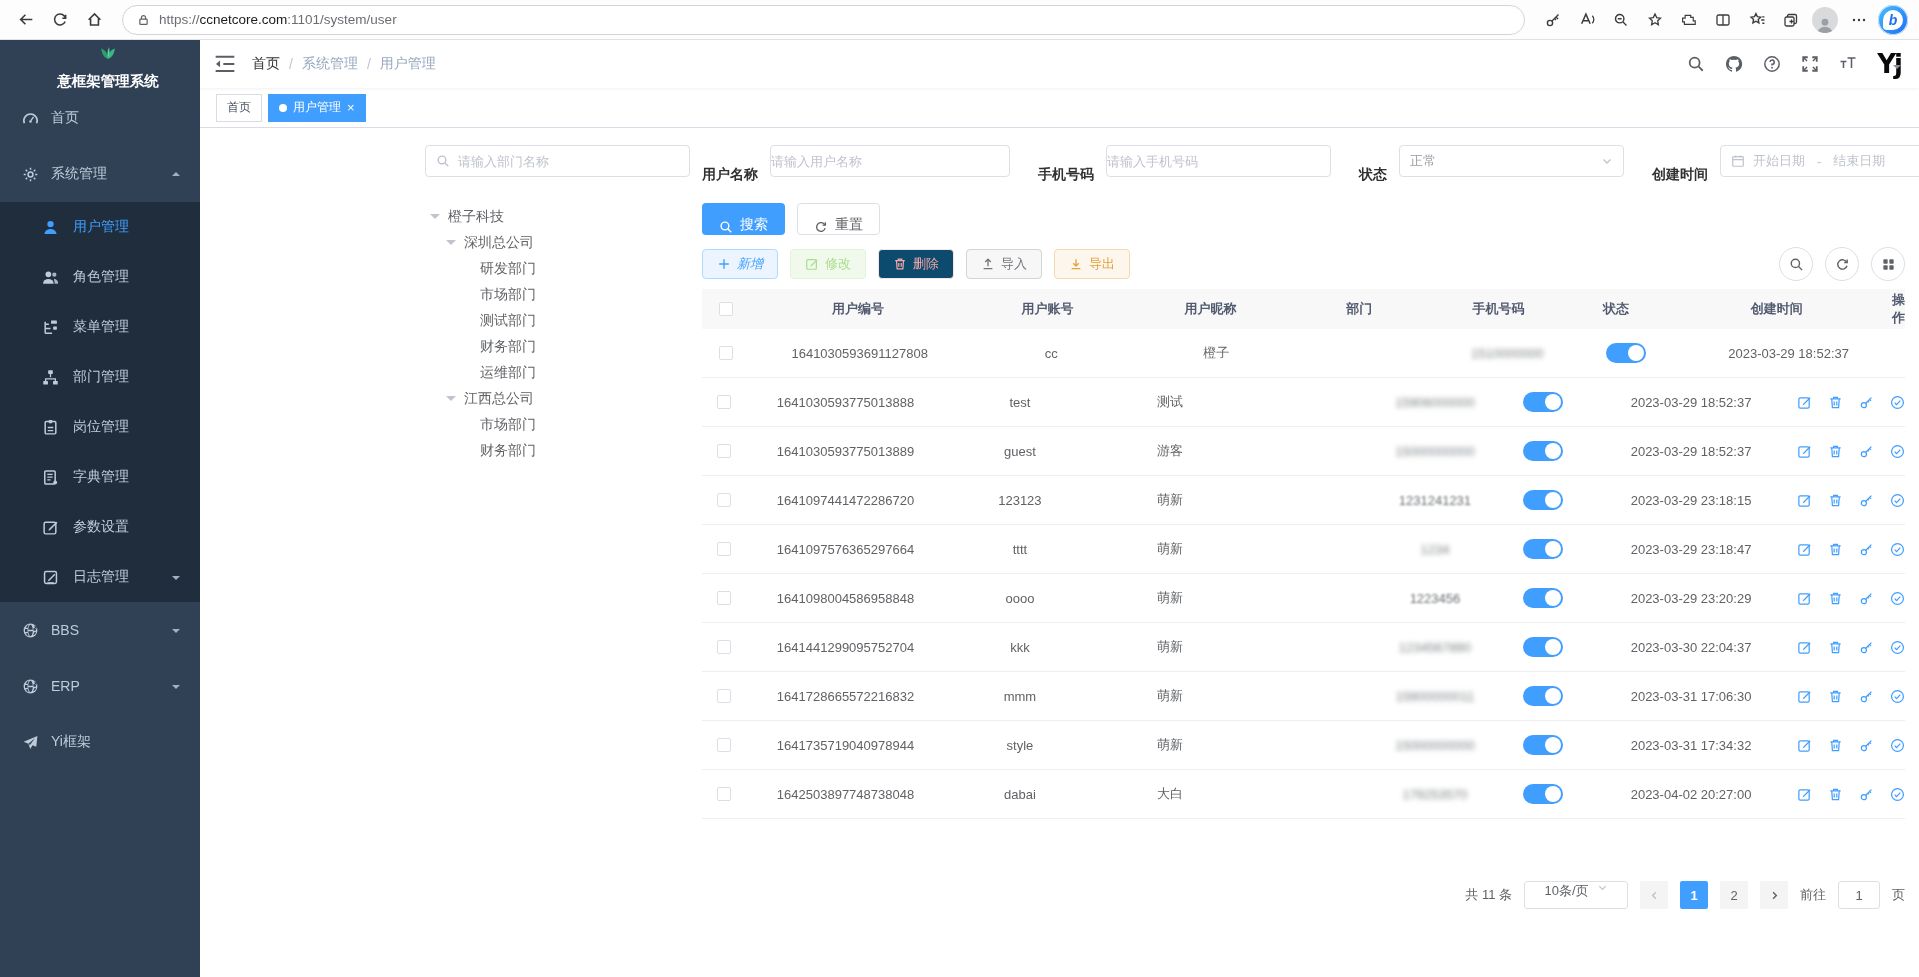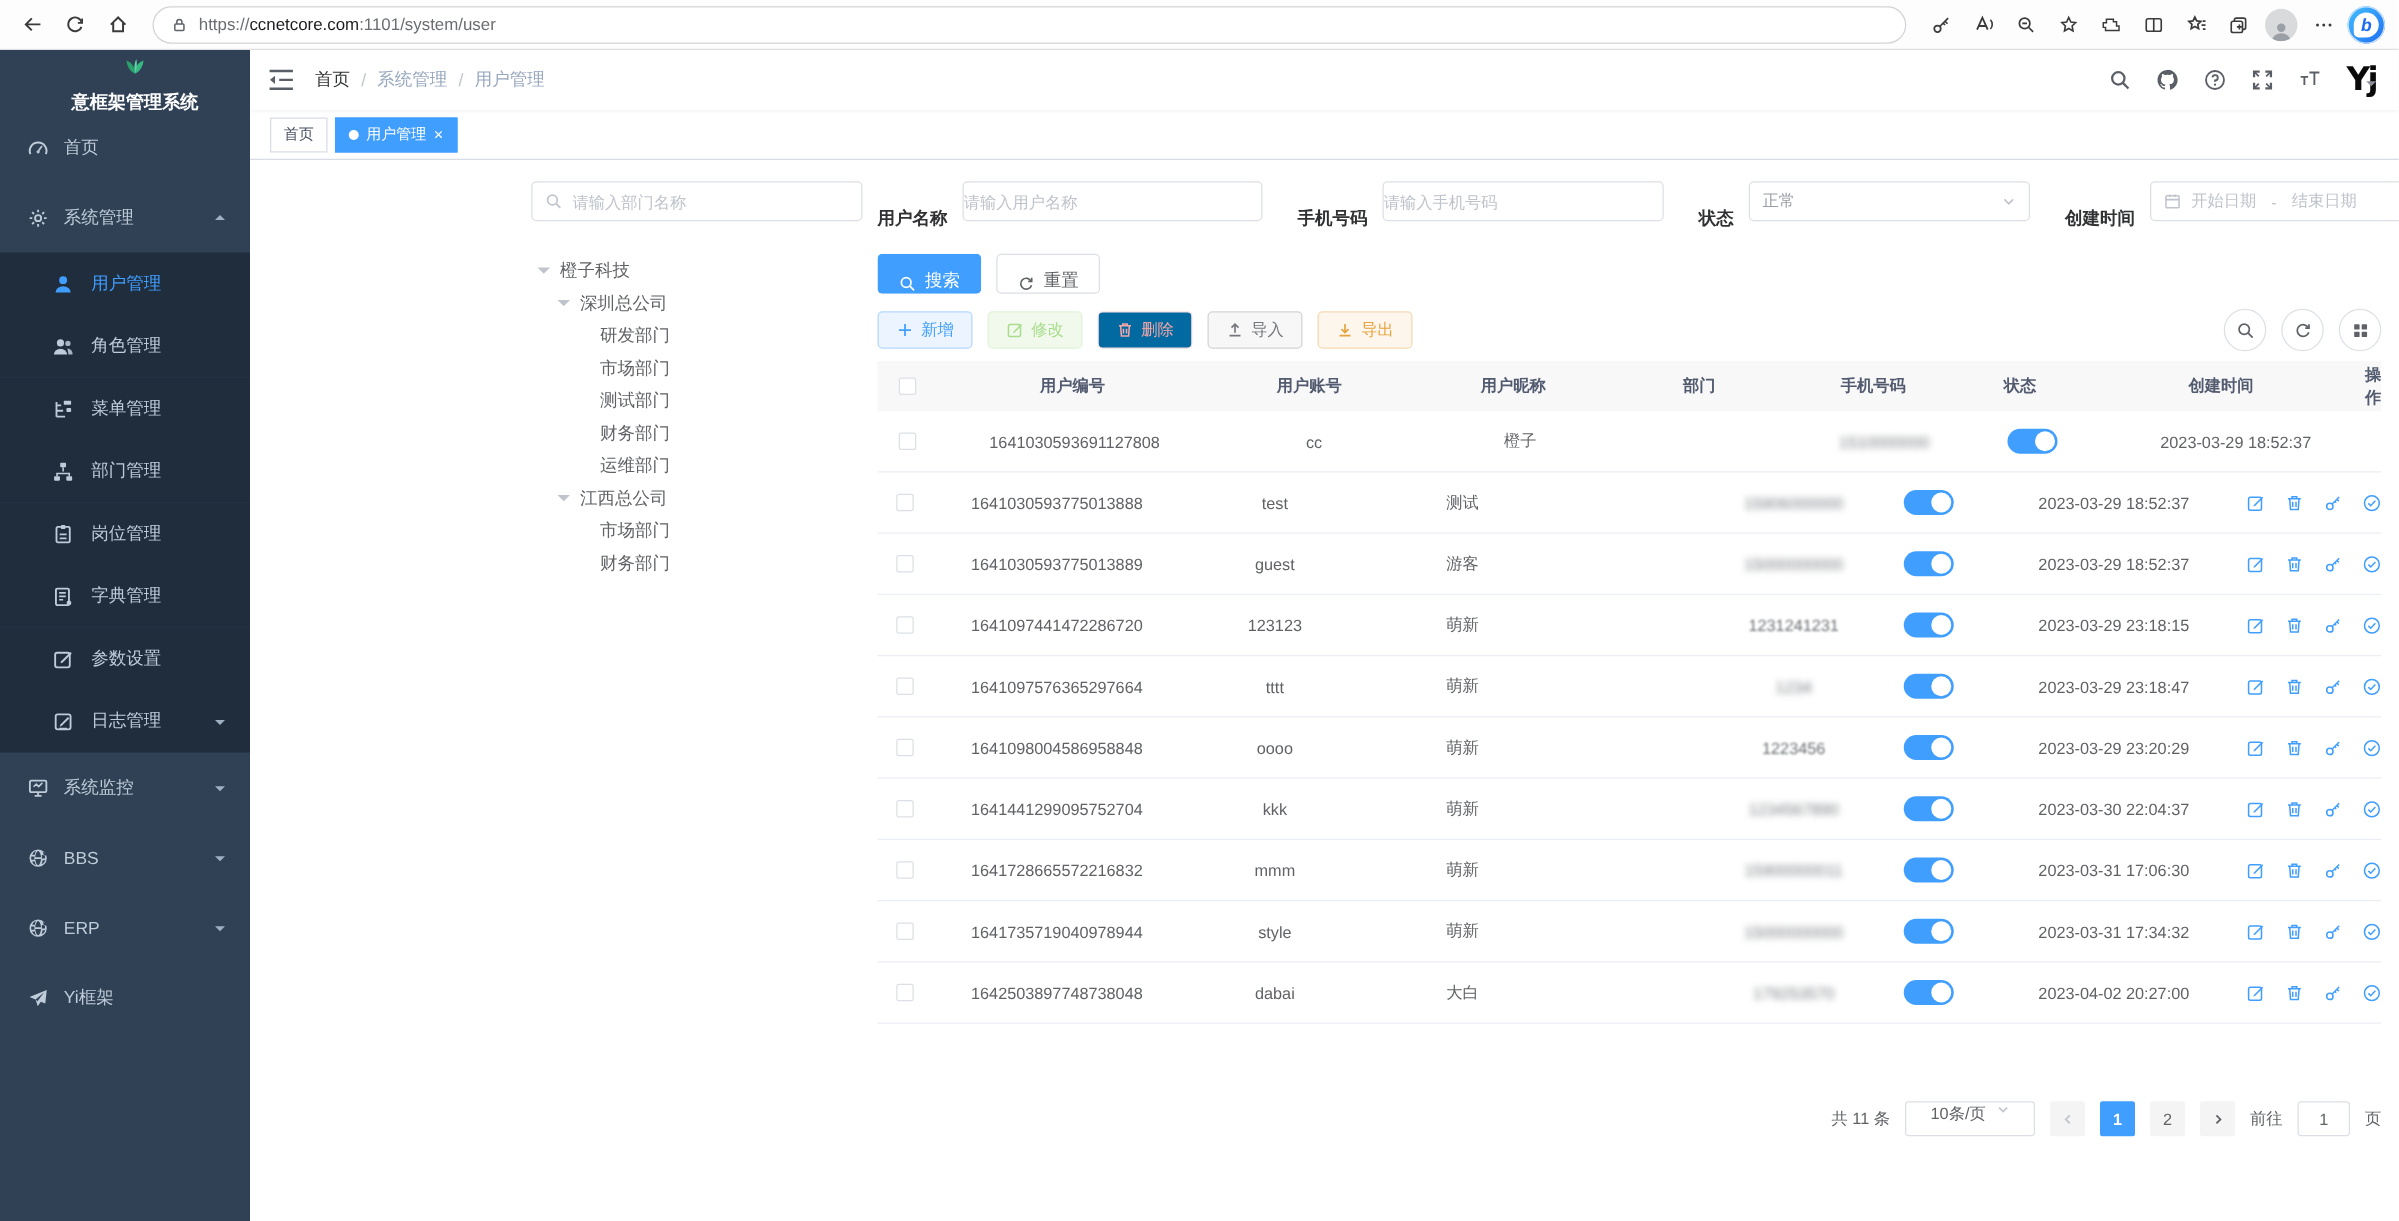--- a/index.html
+++ b/index.html
@@ -76,23 +76,23 @@
   .f-date .dash { color:#bfc3cb; margin:0 4px; }
 
   .btn-row { margin-top:26px; display:flex; gap:12px; }
   .btn { height:32px; border-radius:4px; display:inline-flex; align-items:flex-end; gap:7px; padding:0 16px; font-size:14px; border:1px solid transparent; cursor:pointer; font-family:inherit; }
   .btn-primary { background:#409eff; color:#fff; }
   .btn-plain { background:#fff; border-color:#dcdfe6; color:#606266; }
   .bico { width:14px; height:14px; }
 
   .toolbar { margin-top:12px; display:flex; align-items:center; gap:12px; }
   .tbtn { height:30px; border-radius:4px; display:inline-flex; align-items:center; gap:6px; padding:0 14px; font-size:13px; border:1px solid; cursor:pointer; font-family:inherit; }
-  .tbtn-add { background:#ecf5ff; border-color:#b3d8ff; color:#409eff; }
+  .tbtn-add { background:#ecf5ff; border-color:#b3d8ff; color:#409eff;font-style:italic; }
   .tbtn-edit { background:#f0f9eb; border-color:#e1f3d8; color:#a9dd8d; }
-  .tbtn-del { background:#0369a1; border-color:#fde2e2; color:#f6a7a7; }
+  .tbtn-del { background:#0c4a6e; border-color:#fde2e2; color:#f6a7a7; }
   .tbtn-imp { background:#f7f7f8; border-color:#d3d4d6; color:#73767a; }
   .tbtn-exp { background:#fdf6ec; border-color:#f5dab1; color:#e6a23c; }
   .round-group { margin-left:auto; display:flex; gap:12px; }
   .rbtn { width:34px; height:34px; border-radius:50%; border:1px solid #dcdfe6; background:#fff; display:flex; align-items:center; justify-content:center; color:#5f6368; cursor:pointer; }
   .rico { width:15px; height:15px; }
 
   
   .table { margin-top:8px; font-size:13px; color:#606266; }
   .thead { display:flex; height:40px; background:#f8f8f9; align-items:center; }
   .th { font-weight:700; color:#515a6e; display:flex; align-items:center; justify-content:center; }
@@ -343,32 +343,20 @@
             <rect x="2.4" y="2.4" width="11.2" height="11.2" rx="1.5"></rect>
             <path d="m6 10 5.6-5.6 1 1L7 11l-1.6.6z" fill="currentColor" stroke="none"></path>
             <path d="M5 13h6" stroke-width="1.2"></path>
           </svg>
         </span>
         <span>日志管理</span>
 
         <span class="mi-caret down"></span>
       </div>
 
-      <div class="menu-item">
-        <span class="mi-icon">
-          <svg width="17" height="17" viewBox="0 0 16 16" fill="none" stroke="currentColor" stroke-width="1.4">
-            <rect x="1.8" y="2.4" width="12.4" height="8.6" rx="1"></rect>
-            <path d="m4.6 7 2-2 1.8 1.8 2.8-2.8" stroke-width="1.2"></path>
-            <path d="M8 11v2.6M5.4 13.8h5.2"></path>
-          </svg>
-        </span>
-        <span>系统监控</span>
-
-        <span class="mi-caret down"></span>
-      </div>
 
 
       <div class="menu-item">
         <span class="mi-icon">
           <svg width="17" height="17" viewBox="0 0 16 16" fill="currentColor">
             <path d="M8 1.5a6.5 6.5 0 1 0 0 13 6.5 6.5 0 0 0 0-13zm0 1.2c.9 0 1.9 1.8 2.2 4.6H5.8C6.1 4.5 7.1 2.7 8 2.7zM2.8 8c0-.4 0-.9.1-1.3h2.3a17 17 0 0 0 0 2.6H2.9A9 9 0 0 1 2.8 8zm.6 2.6h2.1c.2 1.2.5 2.2.9 3A5.3 5.3 0 0 1 3.4 10.6zm2.1-5.2h-2a5.3 5.3 0 0 1 2.9-3c-.4.8-.7 1.8-.9 3zM8 13.3c-.9 0-1.9-1.8-2.2-4.6h4.4c-.3 2.8-1.3 4.6-2.2 4.6zm2.5-.7c.4-.8.7-1.8.9-3h2.1a5.3 5.3 0 0 1-3 3zm.3-4.3a17 17 0 0 0 0-2.6h2.3a9 9 0 0 1 0 2.6h-2.3zm.6-5.2a5.3 5.3 0 0 1 2.9 3h-2c-.2-1.2-.5-2.2-.9-3z"></path>
           </svg>
         </span>
         <span>BBS</span>
 

